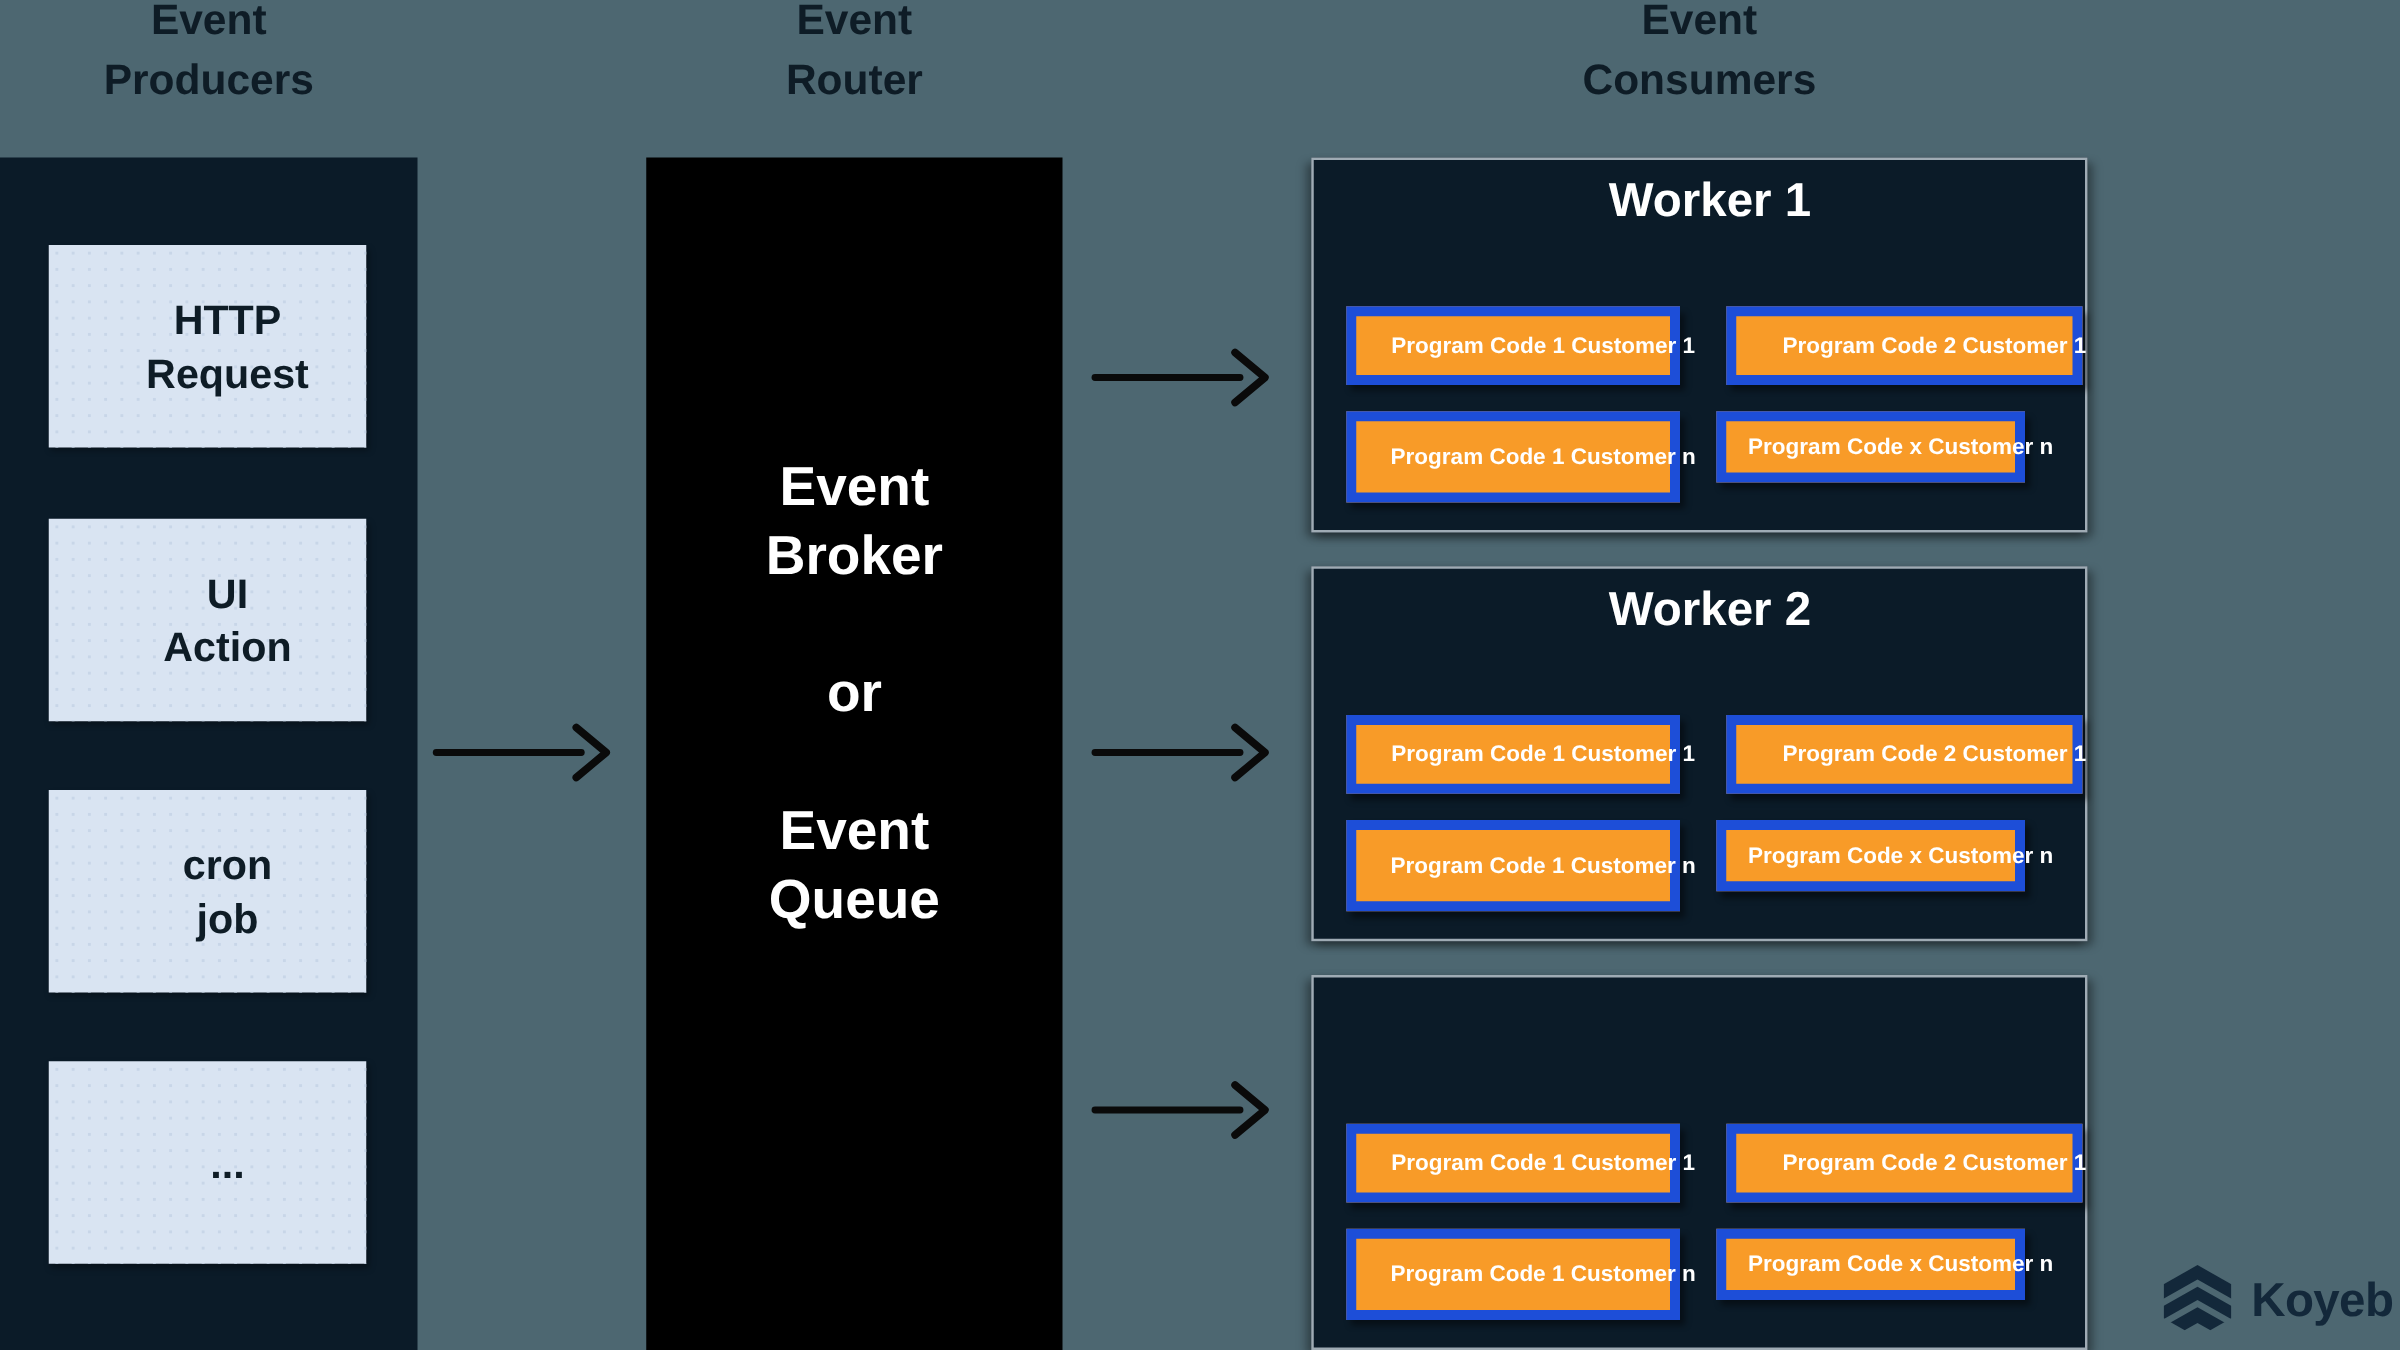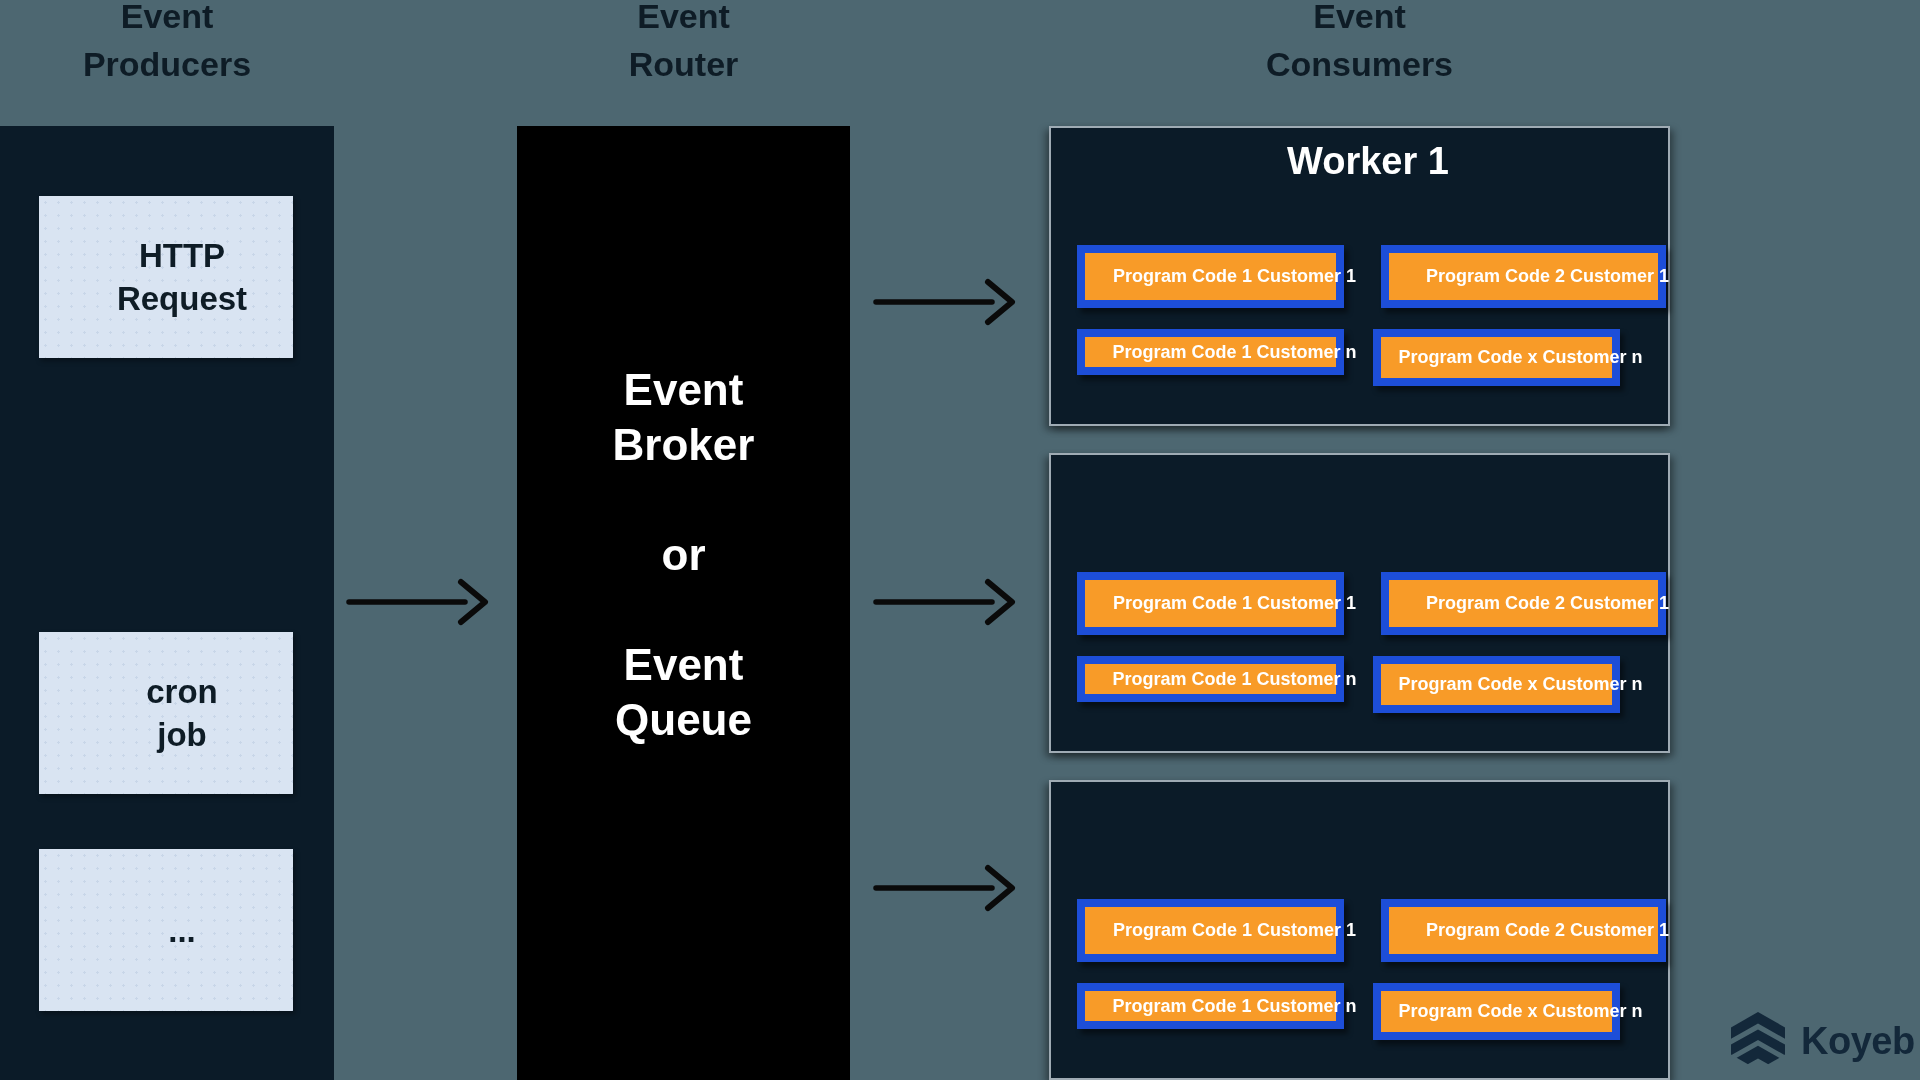--- a/index.html
+++ b/index.html
@@ -54,21 +54,21 @@
   }
   .orange-box{
     position:absolute; background:var(--box_orange); border:8px solid #1d4ed8;
     display:flex; align-items:center; justify-content:center; white-space:nowrap;
     color:var(--text_light); font-size:18px; font-weight:700;
     box-shadow:4px 5px 5px rgba(0,0,0,.45);
     padding-left:48px;
   }
   .orange-box.p0{left:26px;  top:117px; width:267px; height:63px;}
   .orange-box.p1{left:330px; top:117px; width:285px; height:63px;}
-  .orange-box.p2{left:26px;  top:201px; width:267px; height:46px;}
+  .orange-box.p2{left:26px;  top:201px; width:267px; height:73px;}
   .orange-box.p3{left:322px; top:201px; width:247px; height:57px;}
 
   
   .arrow{position:absolute; width:150px; height:56px;}
   .arrow.a0{left:343px; top:574px;}
   .arrow.a1{left:870px; top:274px;}
   .arrow.a2{left:870px; top:574px;}
   .arrow.a3{left:870px; top:860px;}
   .arrow line, .arrow polyline{stroke:var(--arrow); fill:none; stroke-linecap:round; stroke-linejoin:round;}
 
@@ -85,20 +85,22 @@
   <div class="col-header producers">Event
 Producers</div>
   <div class="col-header router">Event
 Router</div>
   <div class="col-header consumers">Event
 Consumers</div>
 
   <section class="panel-producers">
     <div class="light-box b0">HTTP
 Request</div>
+    <div class="light-box b1">UI
+Action</div>
     <div class="light-box b2">cron
 job</div>
     <div class="light-box b3">...</div>
   </section>
 
   <section class="panel-router">
     <div class="router-text">Event
 Broker
 
 or
@@ -126,20 +128,21 @@
 
   <section class="worker w1">
     <div class="worker-title">Worker 1</div>
     <div class="orange-box p0">Program Code 1 Customer 1</div>
     <div class="orange-box p1">Program Code 2 Customer 1</div>
     <div class="orange-box p2">Program Code 1 Customer n</div>
     <div class="orange-box p3">Program Code x Customer n</div>
   </section>
 
   <section class="worker w2">
+    <div class="worker-title">Worker 2</div>
     <div class="orange-box p0">Program Code 1 Customer 1</div>
     <div class="orange-box p1">Program Code 2 Customer 1</div>
     <div class="orange-box p2">Program Code 1 Customer n</div>
     <div class="orange-box p3">Program Code x Customer n</div>
   </section>
 
   <section class="worker wn">
     <div class="orange-box p0">Program Code 1 Customer 1</div>
     <div class="orange-box p1">Program Code 2 Customer 1</div>
     <div class="orange-box p2">Program Code 1 Customer n</div>

